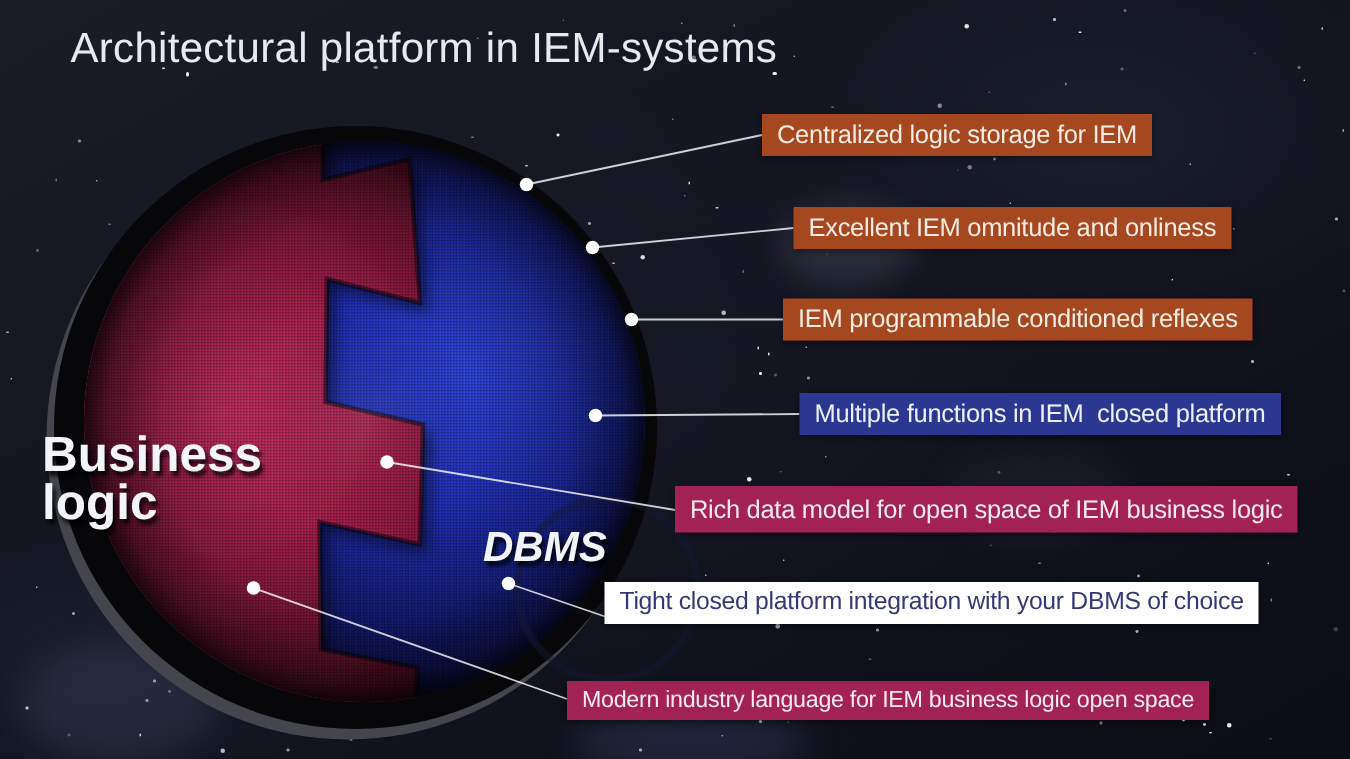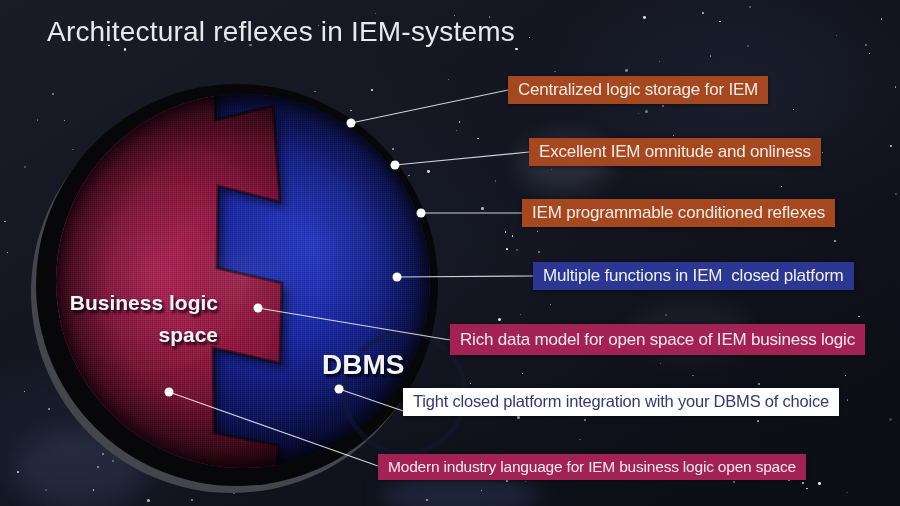--- a/index.html
+++ b/index.html
@@ -25,22 +25,22 @@
   }
 
   .diagram-svg{position:absolute;left:0;top:0;}
 
   .disc-label{
     position:absolute;color:#f3f4f7;font-weight:bold;
     text-shadow:2px 3px 3px rgba(0,0,0,0.85);
     white-space:nowrap;
   }
   .lbl-platform{left:280px;top:226px;font-size:29px;}
-  .lbl-business{left:28px;top:287px;width:190px;text-align:right;font-size:21px;line-height:32px;white-space:normal;}
-  .lbl-dbms{left:322px;top:349px;font-size:28px;}
+  .lbl-business{left:28px;top:287px;width:190px;font-size:33px;line-height:32px;white-space:normal;}
+  .lbl-dbms{left:322px;top:349px;font-size:28px;font-style:italic;}
 
   .callout{
     position:absolute;font-size:17px;line-height:19px;
     padding:4px 10px 5px;white-space:pre;letter-spacing:-0.2px;
     box-shadow:0 1px 4px rgba(0,0,0,0.45);
   }
   .c1{left:508px;top:76px;}
   .c2{left:529px;top:138px;}
   .c3{left:522px;top:199px;}
   .c4{left:533px;top:262px;}
@@ -290,25 +290,24 @@
       <circle cx="351" cy="123" r="4.5"></circle>
       <circle cx="395" cy="165" r="4.5"></circle>
       <circle cx="421" cy="213" r="4.5"></circle>
       <circle cx="397" cy="277" r="4.5"></circle>
       <circle cx="258" cy="308" r="4.5"></circle>
       <circle cx="339" cy="389" r="4.5"></circle>
       <circle cx="169" cy="392" r="4.5"></circle>
     </g>
   </svg>
 
-  <div class="title">Architectural reflexes in IEM-systems</div>
+  <div class="title">Architectural platform in IEM-systems</div>
 
   <div class="disc-label lbl-business">
     <div>Business logic</div>
-    <div>space</div>
   </div>
   <div class="disc-label lbl-dbms">DBMS</div>
 
   <div class="callout c1" style="background: rgb(165, 72, 31); color: rgb(245, 235, 228);">Centralized logic storage for IEM</div>
   <div class="callout c2" style="background: rgb(165, 72, 31); color: rgb(245, 235, 228);">Excellent IEM omnitude and onliness</div>
   <div class="callout c3" style="background: rgb(165, 72, 31); color: rgb(245, 235, 228);">IEM programmable conditioned reflexes</div>
   <div class="callout c5" style="background: rgb(162, 35, 83); color: rgb(246, 233, 238);">Rich data model for open space of IEM business logic</div>
   <div class="callout c4" style="background: rgb(44, 55, 146); color: rgb(238, 240, 246);">Multiple functions in IEM  closed platform</div>
   <div class="callout c6" style="background: rgb(255, 255, 255); color: rgb(51, 58, 114);">Tight closed platform integration with your DBMS of choice</div>
   <div class="callout c7" style="background: rgb(162, 35, 83); color: rgb(246, 233, 238);">Modern industry language for IEM business logic open space</div>

